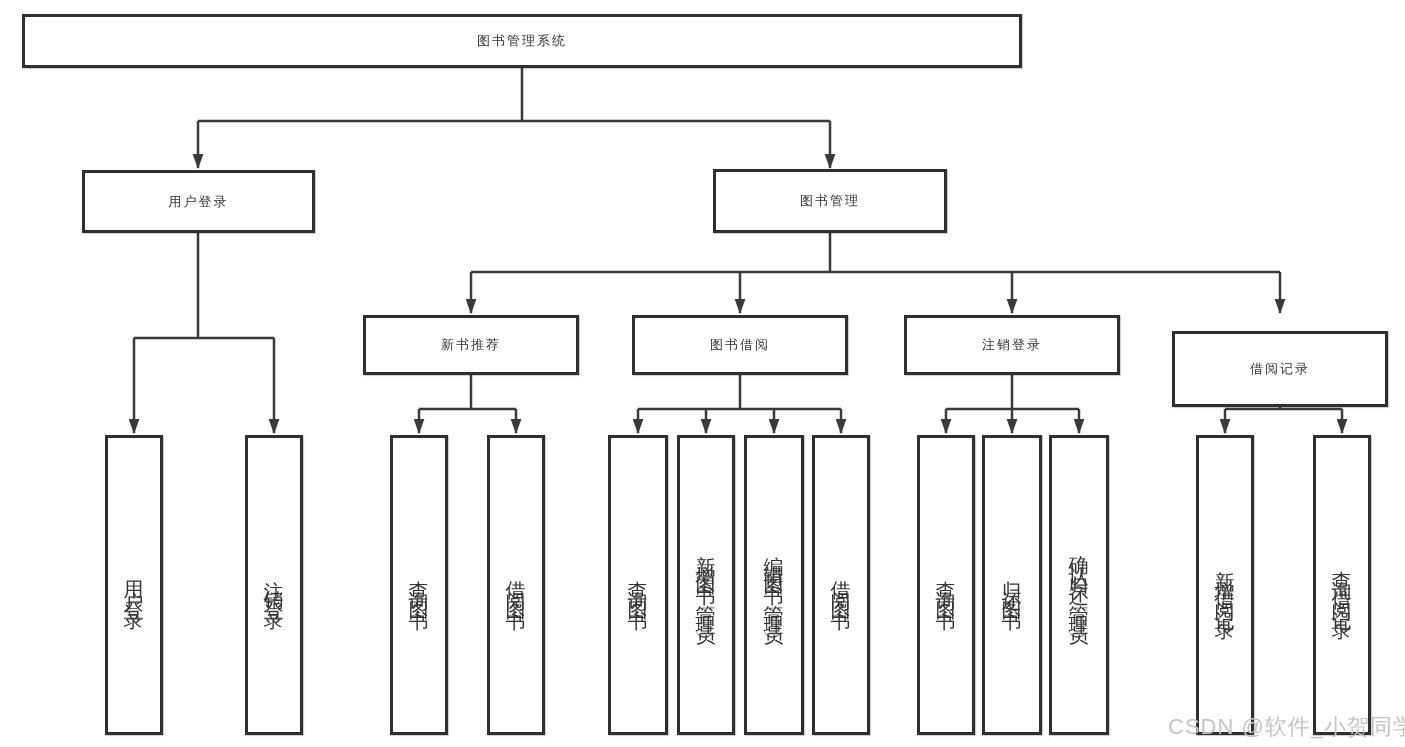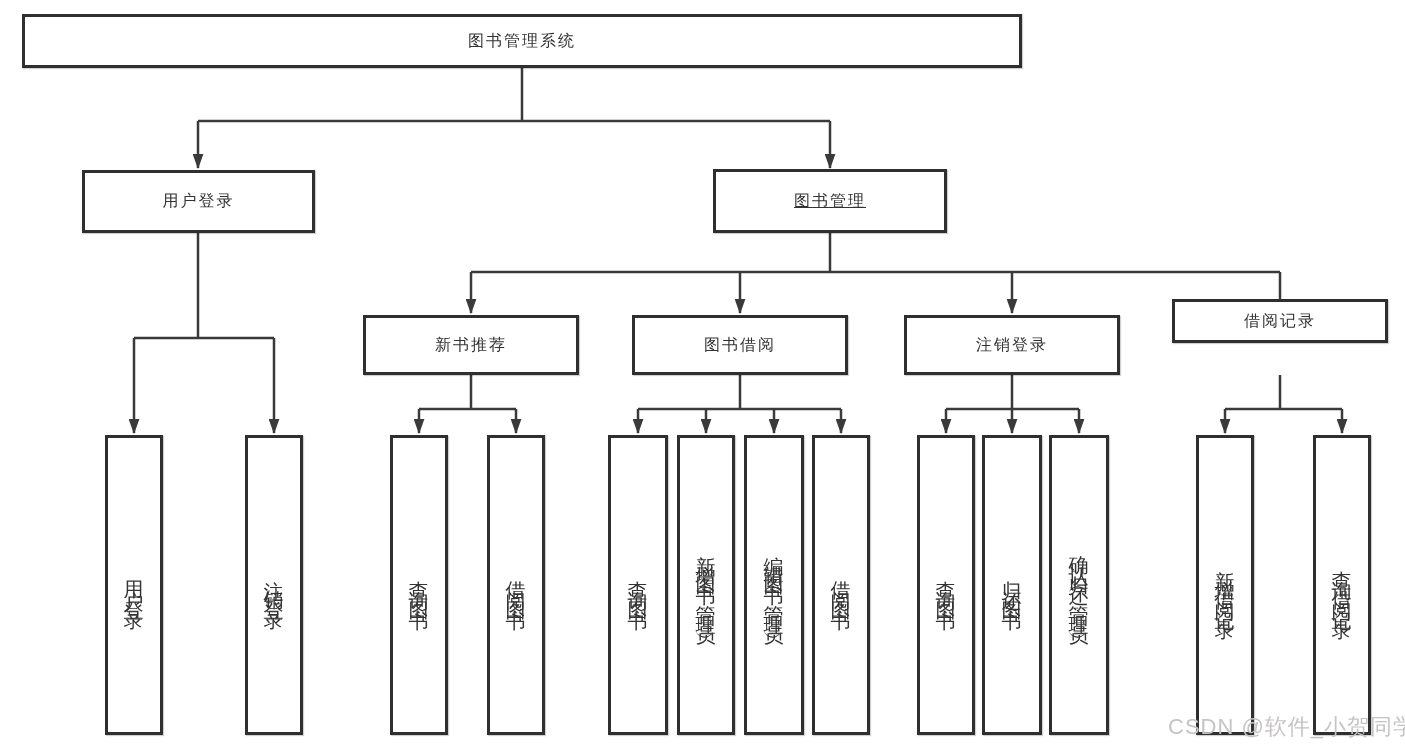--- a/index.html
+++ b/index.html
@@ -33,21 +33,21 @@
     background:#fff;
     border:3px solid var(--border);
     box-sizing:border-box;
     display:flex;
     align-items:center;
     justify-content:center;
     color:var(--text);
     box-shadow:1px 1px 1px rgba(0,0,0,0.18);
   }
   .h-node{
-    font-size:16px;
+    font-size:13px;
     letter-spacing:2px;
     white-space:nowrap;
   }
   .v-node{
     writing-mode:vertical-rl;
     text-orientation:mixed;
     font-size:20px;
     letter-spacing:10px;
     line-height:1;
   }
@@ -104,26 +104,26 @@
     <path d="M1079,409 V433" marker-end="url(#arrow)"></path>
 
     <path d="M1280,375 V409 M1225,409 H1342"></path>
     <path d="M1225,409 V433" marker-end="url(#arrow)"></path>
     <path d="M1342,409 V433" marker-end="url(#arrow)"></path>
   </svg>
 
   <div class="node h-node" style="left:22px;top:14px;width:1000px;height:54px;">图书管理系统</div>
 
   <div class="node h-node" style="left:82px;top:170px;width:233px;height:63px;">用户登录</div>
-  <div class="node h-node" style="left:713px;top:169px;width:234px;height:64px;text-decoration:underline;">图书管理</div>
+  <div class="node h-node" style="left:713px;top:169px;width:234px;height:64px;">图书管理</div>
 
   <div class="node h-node" style="left:363px;top:315px;width:216px;height:60px;">新书推荐</div>
   <div class="node h-node" style="left:632px;top:315px;width:216px;height:60px;font-family:Liberation Mono, monospace;">图书借阅</div>
   <div class="node h-node" style="left:904px;top:315px;width:216px;height:60px;">注销登录</div>
-  <div class="node h-node" style="left:1172px;top:299px;width:216px;height:44px;">借阅记录</div>
+  <div class="node h-node" style="left:1172px;top:331px;width:216px;height:76px;">借阅记录</div>
 
   <div class="node v-node" style="left:105px;top:435px;width:58px;height:300px;">用户登录</div>
   <div class="node v-node" style="left:245px;top:435px;width:58px;height:300px;">注销登录</div>
 
   <div class="node v-node" style="left:390px;top:435px;width:58px;height:300px;">查询图书</div>
   <div class="node v-node" style="left:487px;top:435px;width:58px;height:300px;">借阅图书</div>
 
   <div class="node v-node" style="left:608px;top:435px;width:60px;height:300px;">查询图书</div>
   <div class="node v-node" style="left:677px;top:435px;width:58px;height:300px;">新增图书（管理员）</div>
   <div class="node v-node" style="left:744px;top:435px;width:60px;height:300px;">编辑图书（管理员）</div>

